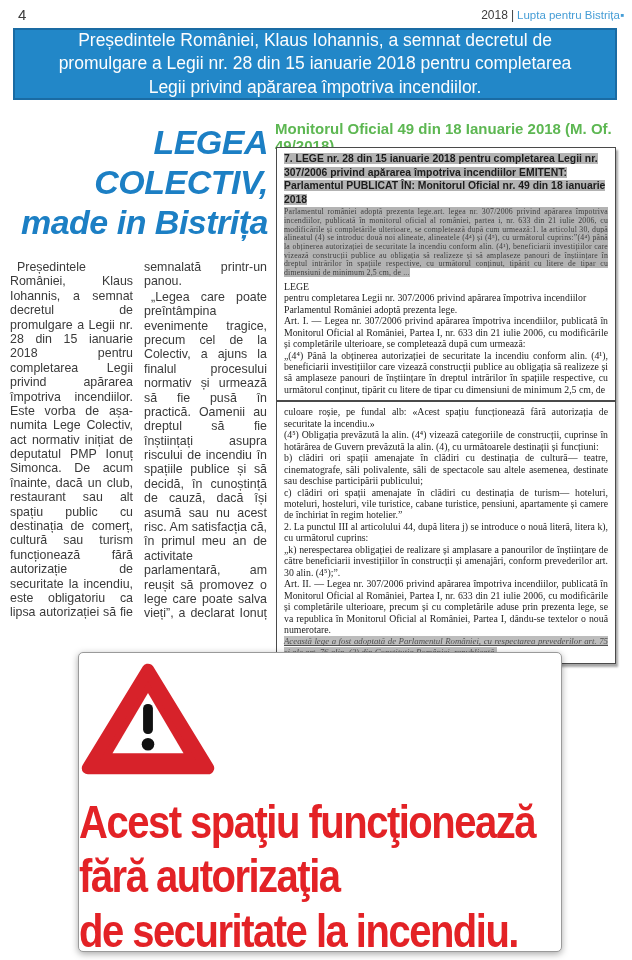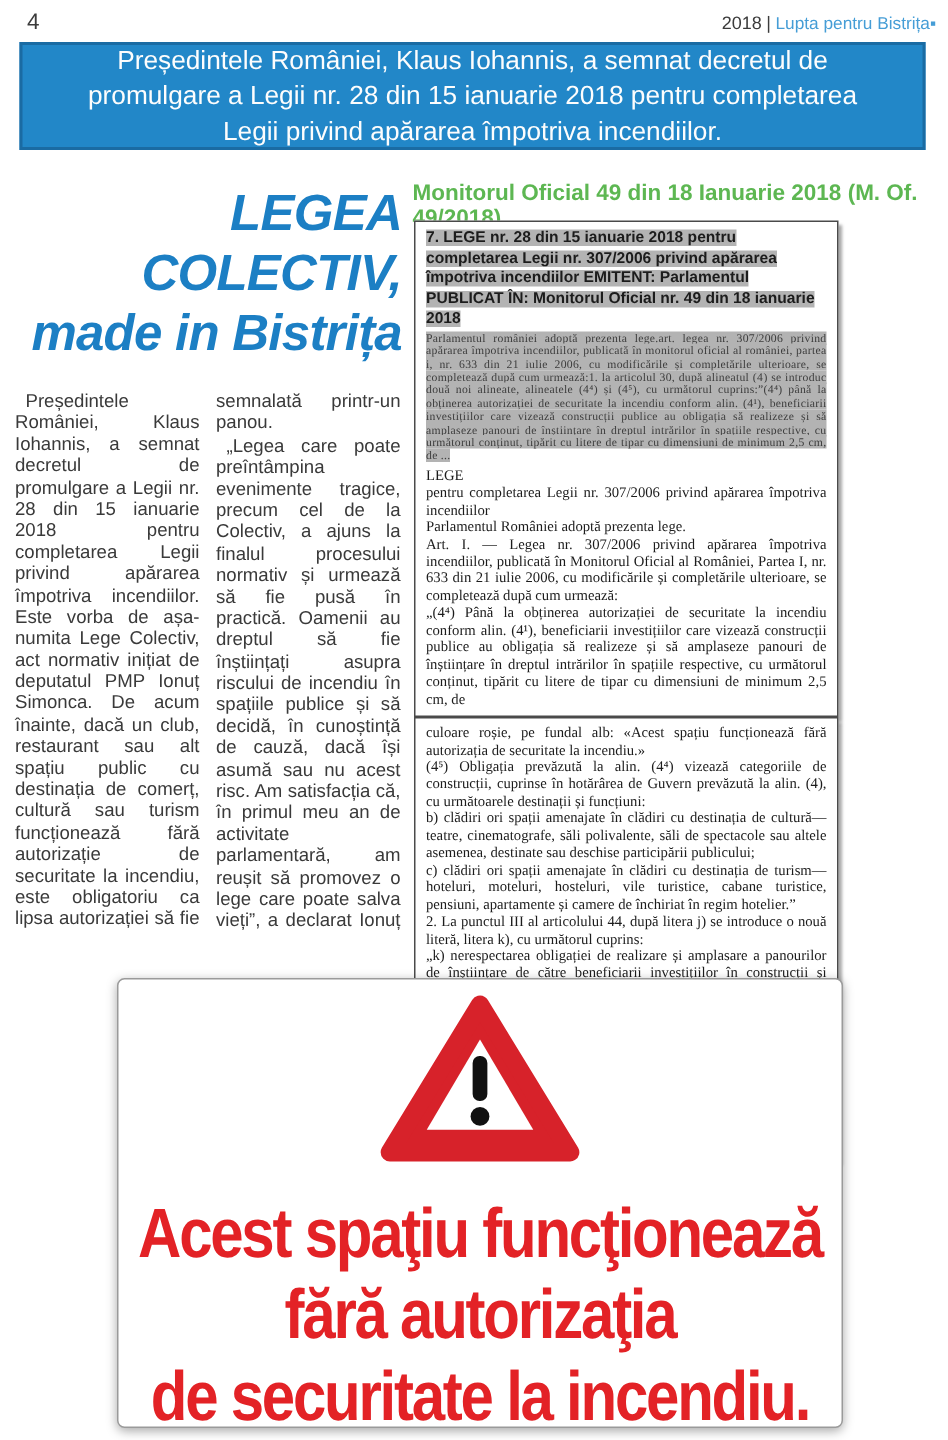--- a/index.html
+++ b/index.html
@@ -21,36 +21,36 @@
   
   .article{position:absolute;left:10px;top:260px;width:257px;height:374px;
            column-count:2;column-gap:11px;column-fill:auto;
            font-size:12.4px;line-height:1.16;text-align:justify;color:#3a3a3a;}
   .article p{margin:0 0 1px 0;text-indent:7px;}
   
   .mo-heading{position:absolute;left:275px;top:120px;width:355px;
               color:#5db752;font-weight:bold;font-size:15px;}
   
   .docwrap{position:absolute;left:276px;top:147px;width:340px;}
-  .docbox{box-sizing:border-box;width:283px;background:#fff;border:1.6px solid #4a4a4a;
+  .docbox{box-sizing:border-box;width:340px;background:#fff;border:1.6px solid #4a4a4a;
           box-shadow:2px 3px 2px rgba(0,0,0,0.35);padding:4px 7px 5px 7px;
           font-family:"Liberation Serif",serif;font-size:9.8px;line-height:1.17;text-align:justify;color:#1c1c1c;}
   .docbox.second{margin-top:0px;}
   .doc-title{font-family:"Liberation Sans",sans-serif;font-weight:bold;font-size:10.4px;line-height:1.3;
              text-align:left;margin:0 0 2px 0;}
   .hl{background:#b3b3b3;}
   .scan{font-size:7.8px;line-height:1.12;letter-spacing:0.2px;color:#3d3d3d;margin:0 0 3px 0;}
   .doc-p{margin:0;}
   .doc-p b{font-weight:normal;}
   .footnote{margin:1px 0 0 0;font-style:italic;font-size:8.8px;line-height:1.2;color:#4f4f4f;}
   .footnote .hl{text-decoration:underline;background:#bdbdbd;}
   
   .panel{position:absolute;left:78px;top:652px;width:484px;height:300px;box-sizing:border-box;
          background:#fff;border:1px solid #9a9a9a;border-radius:5px;
-         box-shadow:0 2px 7px rgba(0,0,0,0.35);text-align:center;}
+         box-shadow:0 2px 7px rgba(0,0,0,0.35);}
   .tri{margin-top:10px;}
   .sign-text{margin-top:16px;color:#e32226;font-weight:800;font-size:40px;line-height:47px;
              letter-spacing:-1.5px;transform:scaleY(1.16);transform-origin:center top;white-space:pre-line;}
 </style>
 </head>
 <body>
 
 <div class="page">
 
   <div class="folio-left">4</div>

